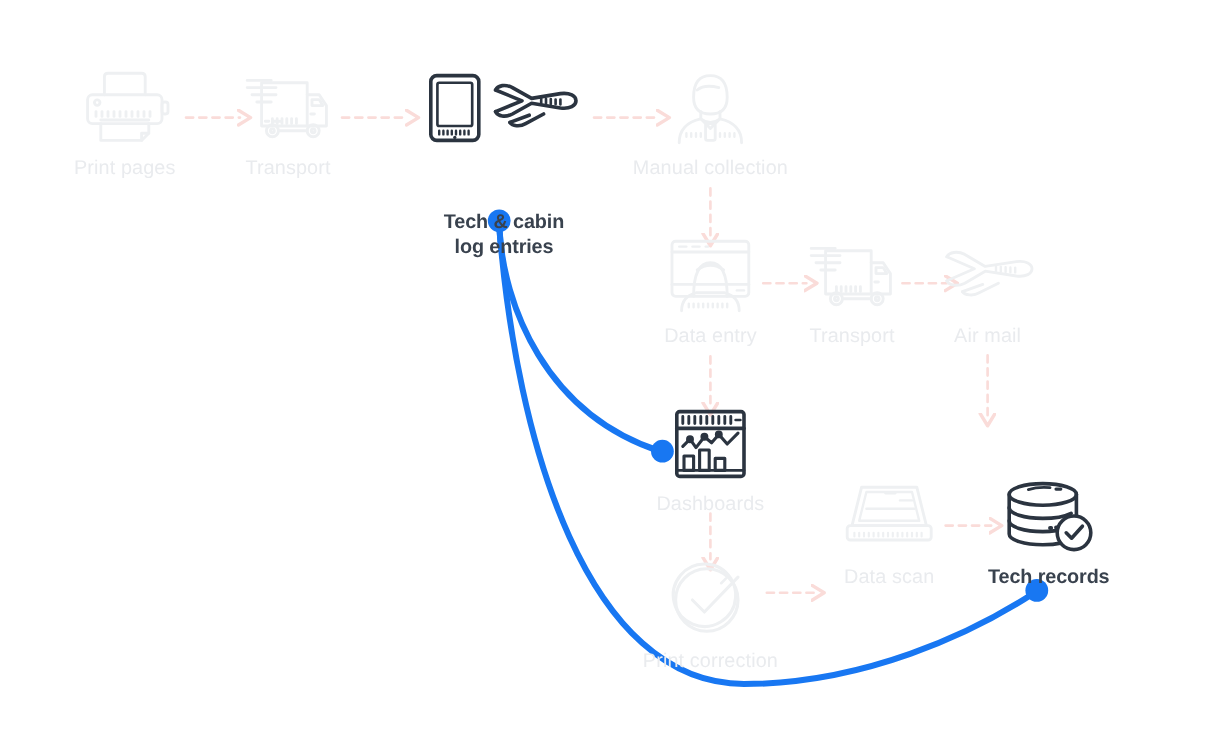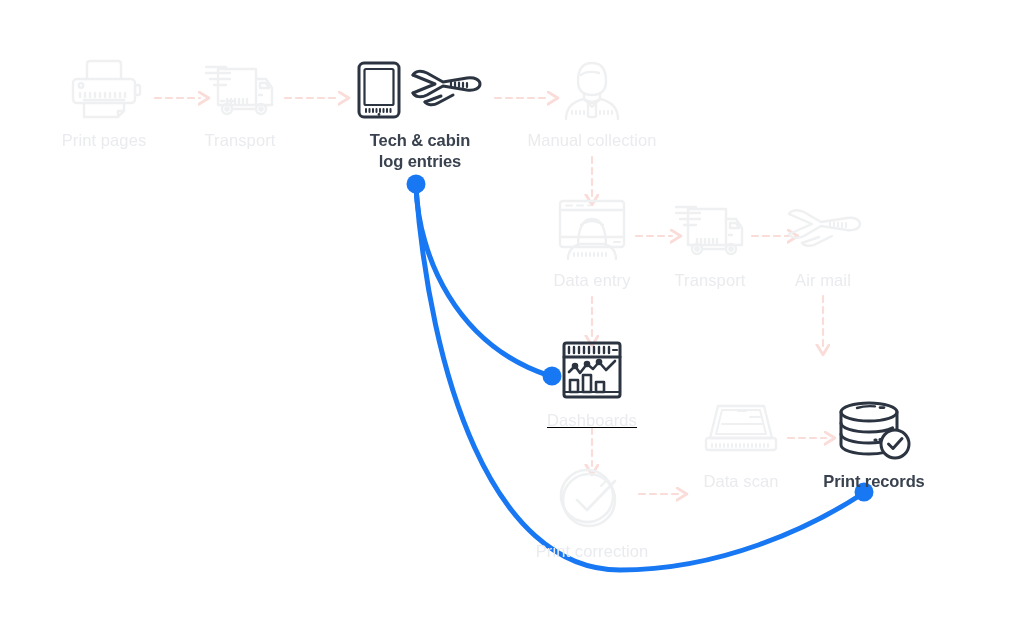--- a/index.html
+++ b/index.html
@@ -134,21 +134,21 @@
           <circle cx="27" cy="52" r="1.6"></circle>
           <circle cx="61" cy="52" r="5"></circle>
           <circle cx="61" cy="52" r="1.6"></circle>
           <path d="M32 52 L56 52"></path>
         </g>
       </svg>
     </div>
     <div class="label">Transport</div>
   </div>
 
-  <div class="node active" style="left:420px; top:57px;">
+  <div class="node active" style="left:420px; top:57px;gap:45px;">
     <div class="icon-wrap dual-icon">
       <span>
         <svg width="48" height="62" viewBox="0 0 48 62">
           <g fill="none" stroke="#2b3440" stroke-width="3" stroke-linecap="round" stroke-linejoin="round">
             <rect x="4" y="4" width="40" height="54" rx="5"></rect>
             <rect x="9.5" y="10" width="29" height="36" rx="1.5" stroke-width="2.2"></rect>
             <path d="M11 50 L11 53 M14.5 50 L14.5 53 M18 50 L18 53 M21.5 50 L21.5 53 M25 50 L25 53 M28.5 50 L28.5 53 M32 50 L32 53 M35.5 50 L35.5 53" stroke-width="2"></path>
             <circle cx="24" cy="55.5" r="1.4" fill="#2b3440" stroke="none"></circle>
           </g>
         </svg>
@@ -233,21 +233,21 @@
           <path d="M8 17 L31 27 L8 37"></path>
           <path d="M21 46 C23 49, 30 50, 35 47 L51 39"></path>
           <path d="M21 46 L38 40"></path>
           <path d="M49 25 L49 29 M53 25.3 L53 29.3 M57 25.6 L57 29.6 M61 25.9 L61 29.9 M65 26 L65 30" stroke-width="2"></path>
         </g>
       </svg>
     </div>
     <div class="label">Air mail</div>
   </div>
 
-  <div class="node faded" style="left:592px; top:337px;text-decoration:underline;">
+  <div class="node faded" style="left:592px; top:337px;">
     <div class="icon-wrap">
       <svg width="62" height="60" viewBox="0 0 62 60">
         <g fill="none" stroke="#2b3440" stroke-width="3" stroke-linecap="round" stroke-linejoin="round">
           <rect x="3" y="3" width="56" height="54" rx="2.5"></rect>
           <path d="M3 17 L59 17"></path>
           <path d="M8 7 L8 13 M13 7 L13 13 M18 7 L18 13 M23 7 L23 13 M28 7 L28 13 M33 7 L33 13 M38 7 L38 13 M43 7 L43 13 M48 7 L48 13" stroke-width="2.4"></path>
           <path d="M52 10 L56 10" stroke-width="2.2"></path>
           <path d="M8 32 L14 26 L19 33 L26 24 L32 29 L38 22 L45 30 L54 21" stroke-width="2.6"></path>
           <circle cx="14" cy="26" r="1.8" fill="#2b3440"></circle>
           <circle cx="26" cy="24" r="1.8" fill="#2b3440"></circle>
@@ -303,16 +303,16 @@
           <path d="M6 23 C6 28 18.5 32 34 32 C44 32 52.6 30.3 57.6 27.8"></path>
           <path d="M6 34 C6 39 18.5 43 34 43 C38 43 41.8 42.7 45 42.2"></path>
           <path d="M22 8 Q30 5.5 40 6.4" stroke-width="2.4"></path>
           <path d="M45 7.6 L49 7.6" stroke-width="2.6"></path>
           <path d="M40 40 L41 40 M45 39.6 L46 39.6 M50 39 L51 39" stroke-width="3.2"></path>
           <circle cx="60" cy="44" r="14" fill="#ffffff"></circle>
           <path d="M53.5 44 L58 48.5 L67 38.5" stroke-width="3"></path>
         </g>
       </svg>
     </div>
-    <div class="label">Print records</div>
+    <div class="label">Tech records</div>
   </div>
 
 </div>
 
 </body></html>

